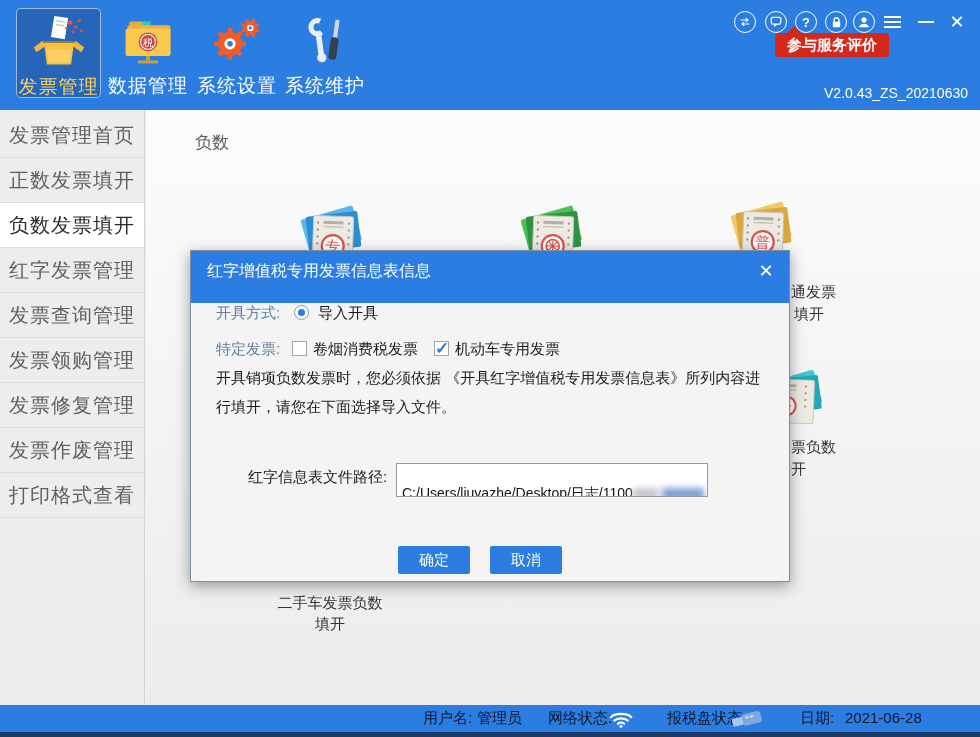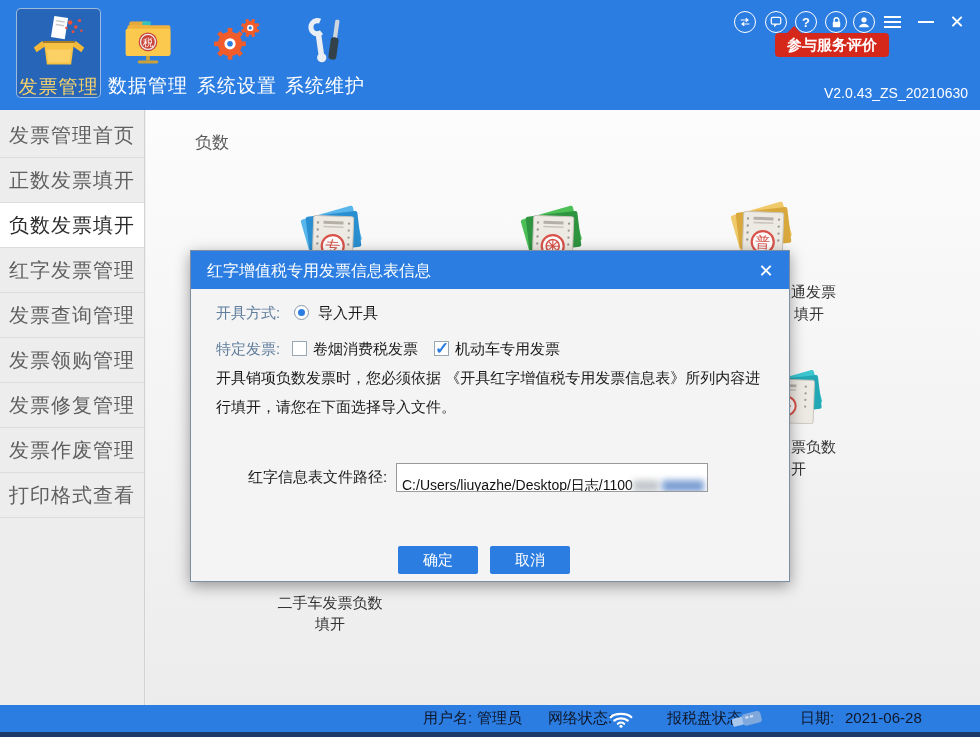--- a/index.html
+++ b/index.html
@@ -49,38 +49,38 @@
   .usedcar { position:absolute; left:260px; top:592px; width:140px; text-align:center; font-size:15px; color:#333; line-height:21px; }
 
   
   .statusbar { position:absolute; left:0; top:705px; width:980px; height:27px; background:#2b7de1; color:#0f172a; font-size:15px; }
   .statusbar .abs { top:4px; }
   .bottom-strip { position:absolute; left:0; top:732px; width:980px; height:5px; background:#1c3a66; }
 
   
   .modal { position:absolute; left:190px; top:250px; width:600px; height:332px; background:#f4f4f4;
            border:1px solid #7d8ea3; box-shadow:0 4px 14px rgba(0,0,0,0.38); z-index:10; }
-  .modal-title { position:absolute; left:0; top:0; width:100%; height:38px; background:#2b7de1; color:#fff;
+  .modal-title { position:absolute; left:0; top:0; width:100%; height:52px; background:#2b7de1; color:#fff;
                  font-size:16px; line-height:40px; padding-left:16px; }
   .modal-close { position:absolute; right:12px; top:9px; width:22px; height:22px; color:#fff; font-size:18px;
                  display:flex; align-items:center; justify-content:center; cursor:pointer; }
   .fld-label { position:absolute; font-size:15px; color:#5f7d9c; }
   .mtext { position:absolute; font-size:15px; color:#1a1a1a; }
   .radio { position:absolute; width:15px; height:15px; border:1px solid #8a98a5; border-radius:50%; background:#fff; cursor:pointer; }
   .radio.checked:after { content:""; position:absolute; left:3px; top:3px; width:7px; height:7px; border-radius:50%; background:#2b7de1; }
   .checkbox { position:absolute; width:15px; height:15px; border:1px solid #9aa7b1; background:#fff; cursor:pointer; }
   .checkbox.checked:after { content:"✓"; position:absolute; left:0px; top:-4px; color:#2b7de1; font-size:17px; font-weight:bold; }
   .notice { position:absolute; left:25px; top:112px; width:552px; font-size:15px; color:#1a1a1a; line-height:29px; }
   .path-input { position:absolute; left:205px; top:212px; width:312px; height:29px; background:#fff;
-                border:1px solid #9a9a9a; font-size:14px; color:#111; line-height:27px; padding:8px 5px;
+                border:1px solid #9a9a9a; font-size:14px; color:#111; line-height:27px; padding:16px 5px;
                 white-space:nowrap; overflow:hidden; cursor:text; }
   .redact { display:inline-block; height:12px; border-radius:2px; filter:blur(3px); vertical-align:middle; }
   .redact.gray { width:26px; background:#c4c8cc; }
   .redact.blue { width:42px; background:#7d9fd4; margin-left:3px; }
-  .dlg-btn { position:absolute; top:295px; width:80px; height:28px; background:#2b7de1; color:#fff; border:none;
+  .dlg-btn { position:absolute; top:295px; width:72px; height:28px; background:#2b7de1; color:#fff; border:none;
              font-size:15px; font-family:"Liberation Sans",sans-serif; cursor:pointer; border-radius:2px; }
 
   
   .inv { position:absolute; width:72px; height:66px; }
 </style>
 </head>
 <body>
 
 <div class="stage">
 

